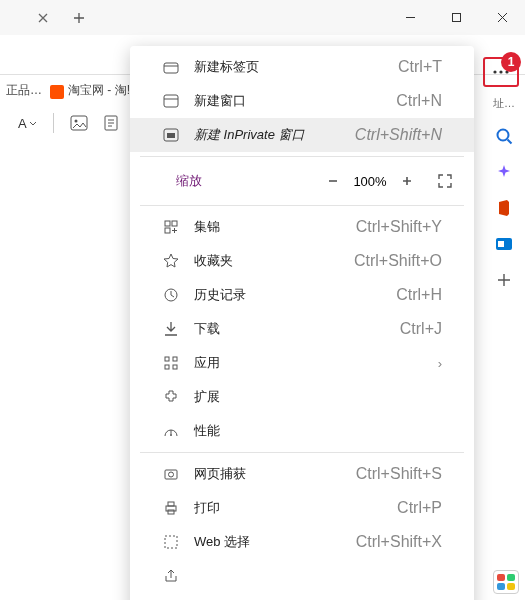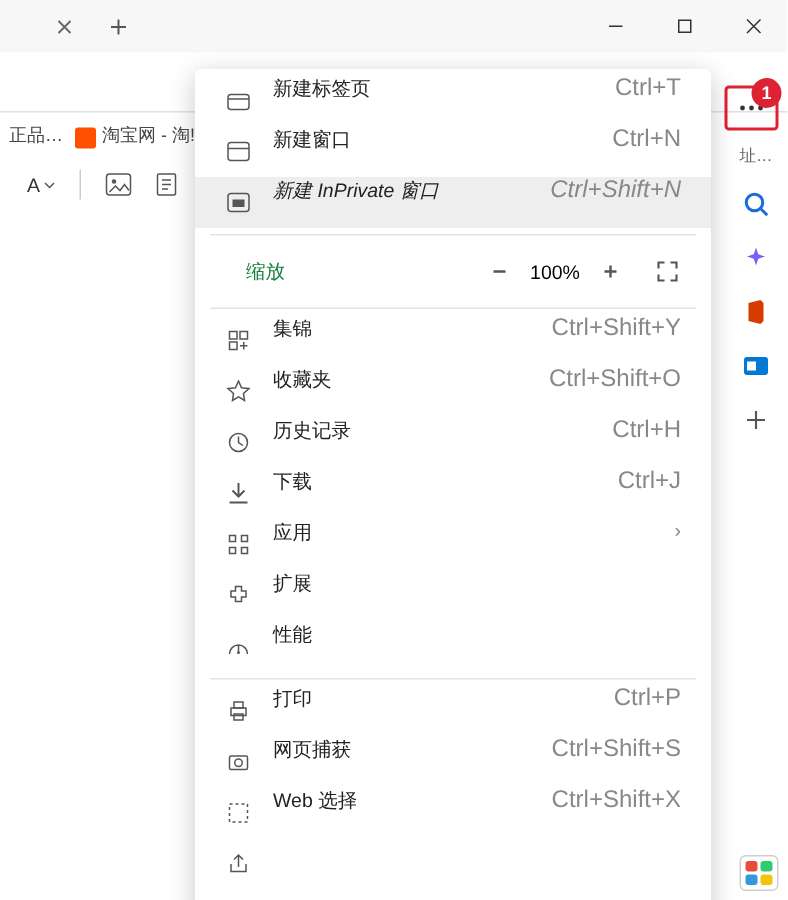--- a/index.html
+++ b/index.html
@@ -26,29 +26,29 @@
 .fmtbar { height:36px; display:flex; align-items:center; gap:16px; padding-left:18px; color:#333;}
 .fmtbar .sep{width:1px;height:20px;background:#ccc;}
 .fmtbar .drop{display:flex;align-items:center;gap:2px;}
 
 
 .siderail { position:absolute; right:0; top:88px; width:42px; display:flex; flex-direction:column; align-items:center; gap:14px; padding-top:8px;}
 .siderail .ric{width:22px;height:22px;display:flex;align-items:center;justify-content:center;cursor:pointer;}
 
 
 .menu { position:absolute; left:130px; top:46px; width:344px; background:#fff; box-shadow:0 4px 18px rgba(0,0,0,.22); border-radius:4px; padding:4px 0;}
-.mitem { display:flex; height:34px; padding:0 20px; cursor:pointer; }
+.mitem { display:flex; align-items:center; height:34px; padding:0 32px; cursor:pointer; }
 .mitem.sel{background:#eee;font-style:italic;}
 .mitem .mic{width:18px;margin-right:14px;color:#555;display:flex;align-items:center;justify-content:center;flex-shrink:0;}
 .mitem .mlbl{flex:1;color:#222;}
 .mitem .msc{color:#888;font-size:16px;}
 .mitem .chev{color:#888;margin-left:6px;}
 .msep{height:1px;background:#e3e3e3;margin:4px 10px;}
 .zoom-row{display:flex;align-items:center;height:40px;padding:0 14px;}
-.zoom-row .zlbl{margin-left:20px;flex:1;color:#15803d;}
+.zoom-row .zlbl{margin-left:32px;flex:1;color:#701a75;}
 .zoom-row .zbtn{width:30px;height:30px;display:flex;align-items:center;justify-content:center;cursor:pointer;border-radius:3px;}
 .zoom-row .zval{min-width:44px;text-align:center;}
 .zoom-row .zfs{margin-left:8px;}
 
 
 .tiles{position:absolute;right:6px;bottom:6px;width:26px;height:24px;border:1px solid #cfcfcf;border-radius:4px;display:grid;grid-template-columns:1fr 1fr;grid-template-rows:1fr 1fr;gap:2px;padding:3px;cursor:pointer;}
 .tiles span{border-radius:2px;}
 
 svg{display:block;}
 </style>
@@ -293,38 +293,38 @@
         </svg>
       </span>
     <span class="mlbl">性能</span>
   </div>
 
   <div class="msep"></div>
 
   <div class="mitem">
     <span class="mic">
         <svg width="16" height="16">
+          <rect x="2" y="4" width="12" height="9" rx="1" fill="none" stroke="#555"></rect>
+          <circle cx="8" cy="8.5" r="2.5" fill="none" stroke="#555"></circle>
+        </svg>
+      </span>
+    <span class="mlbl">网页捕获</span>
+    <span class="msc">Ctrl+Shift+S</span>
+  </div>
+
+  <div class="mitem">
+    <span class="mic">
+        <svg width="16" height="16">
           <rect x="3" y="6" width="10" height="5" fill="none" stroke="#555"></rect>
           <rect x="5" y="2" width="6" height="4" fill="none" stroke="#555"></rect>
           <rect x="5" y="10" width="6" height="4" fill="none" stroke="#555"></rect>
         </svg>
       </span>
     <span class="mlbl">打印</span>
     <span class="msc">Ctrl+P</span>
-  </div>
-
-  <div class="mitem">
-    <span class="mic">
-        <svg width="16" height="16">
-          <rect x="2" y="4" width="12" height="9" rx="1" fill="none" stroke="#555"></rect>
-          <circle cx="8" cy="8.5" r="2.5" fill="none" stroke="#555"></circle>
-        </svg>
-      </span>
-    <span class="mlbl">网页捕获</span>
-    <span class="msc">Ctrl+Shift+S</span>
   </div>
 
   <div class="mitem">
     <span class="mic">
         <svg width="16" height="16">
           <rect x="2" y="2" width="12" height="12" fill="none" stroke="#555" stroke-dasharray="2 2"></rect>
         </svg>
       </span>
     <span class="mlbl">Web 选择</span>
     <span class="msc">Ctrl+Shift+X</span>

